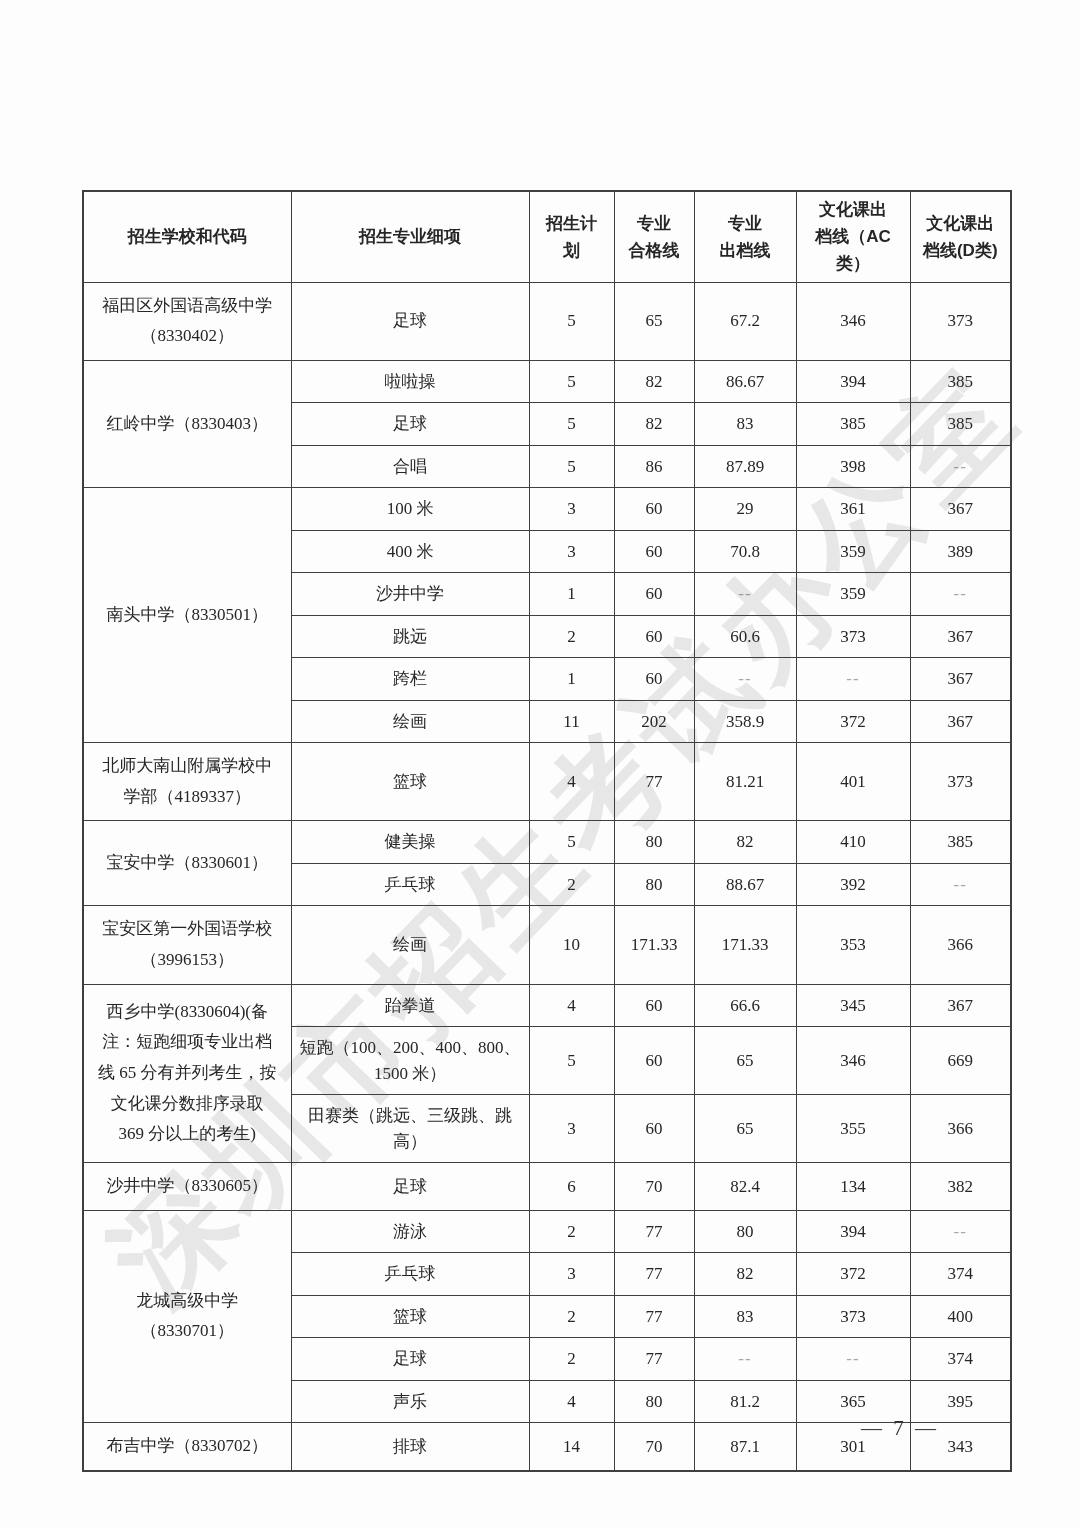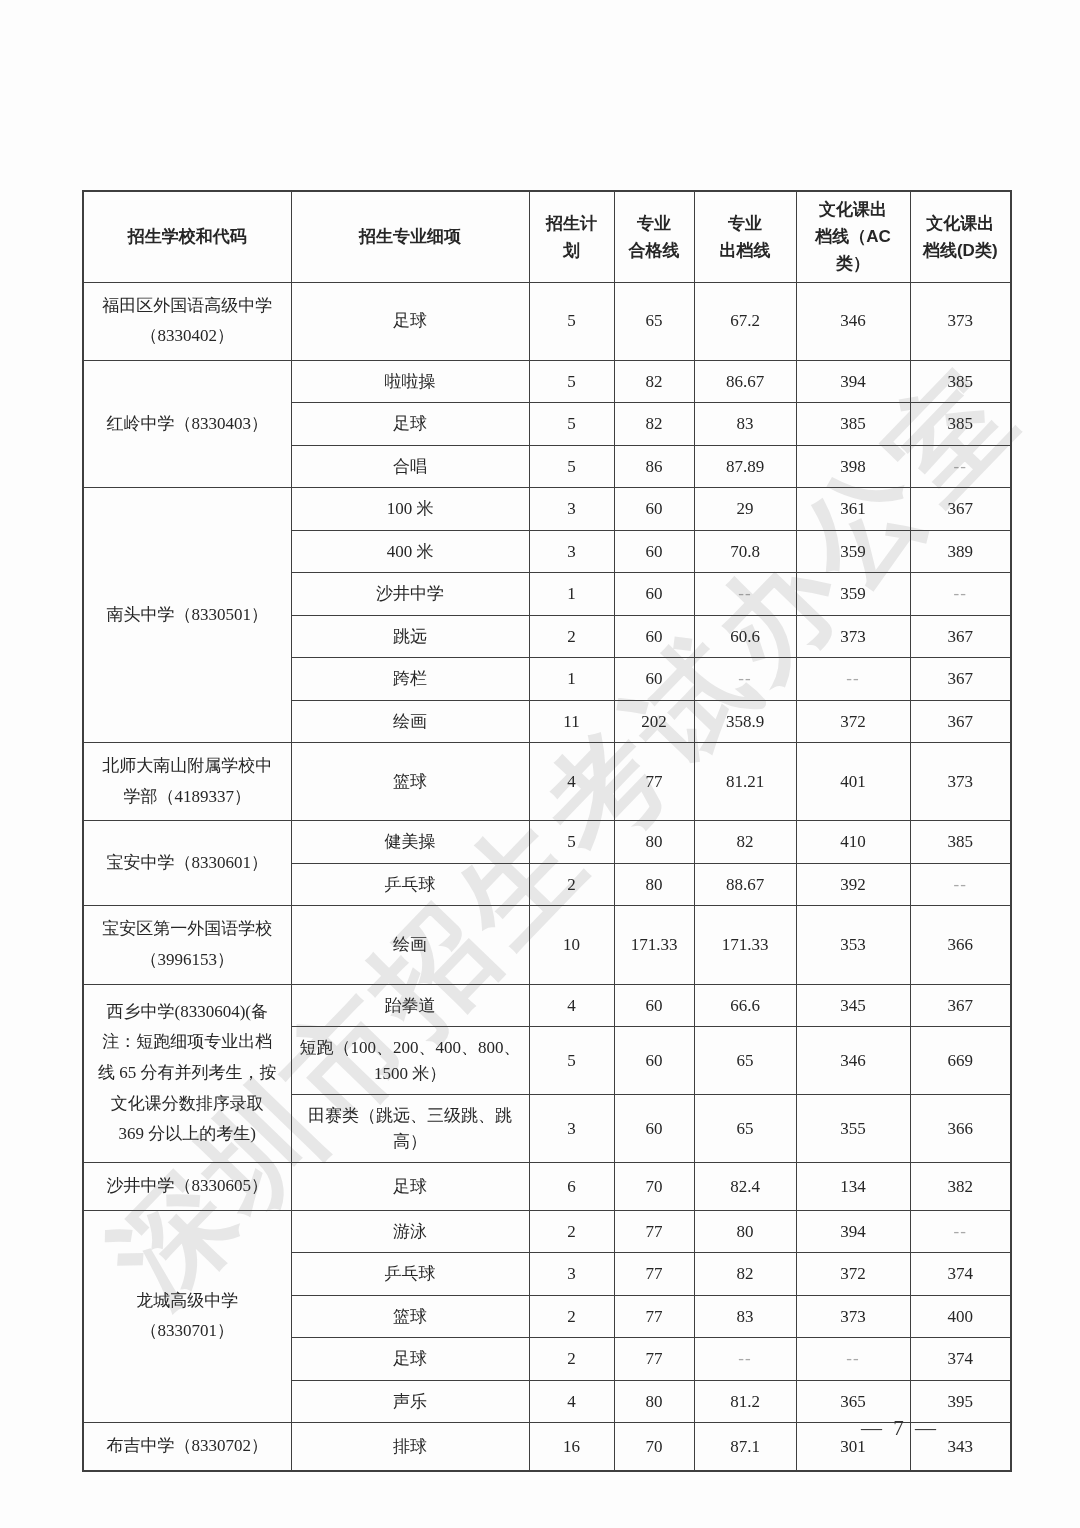--- a/index.html
+++ b/index.html
@@ -300,21 +300,21 @@
           <td class="major">声乐</td>
           <td>4</td>
           <td>80</td>
           <td>81.2</td>
           <td>365</td>
           <td>395</td>
         </tr>
         <tr>
           <td rowspan="1" class="school">布吉中学（8330702）</td>
           <td class="major">排球</td>
-          <td>16</td>
+          <td>14</td>
           <td>70</td>
           <td>87.1</td>
           <td>301</td>
           <td>343</td>
         </tr>
       </tbody>
   </table>
 
   <div class="watermark">深圳市招生考试办公室</div>
 

